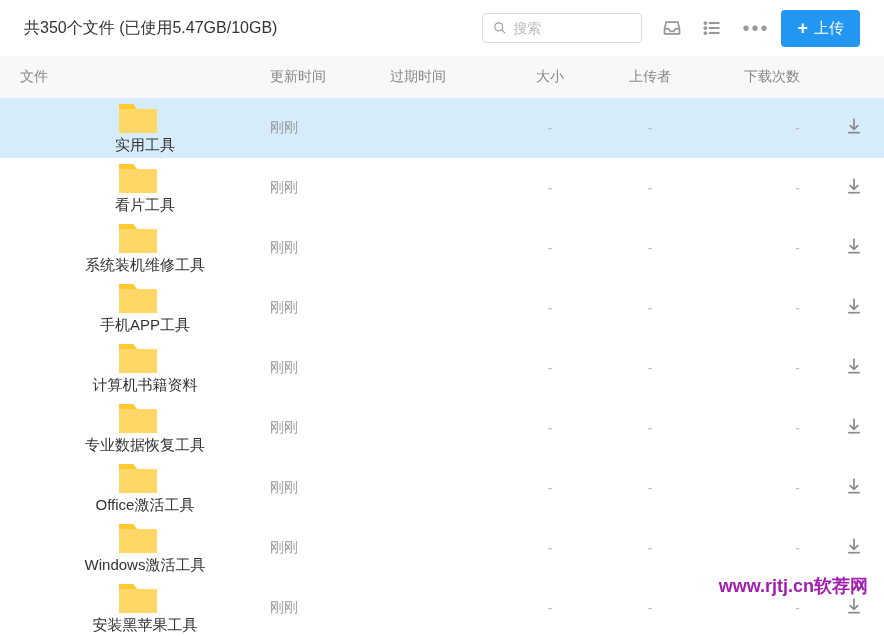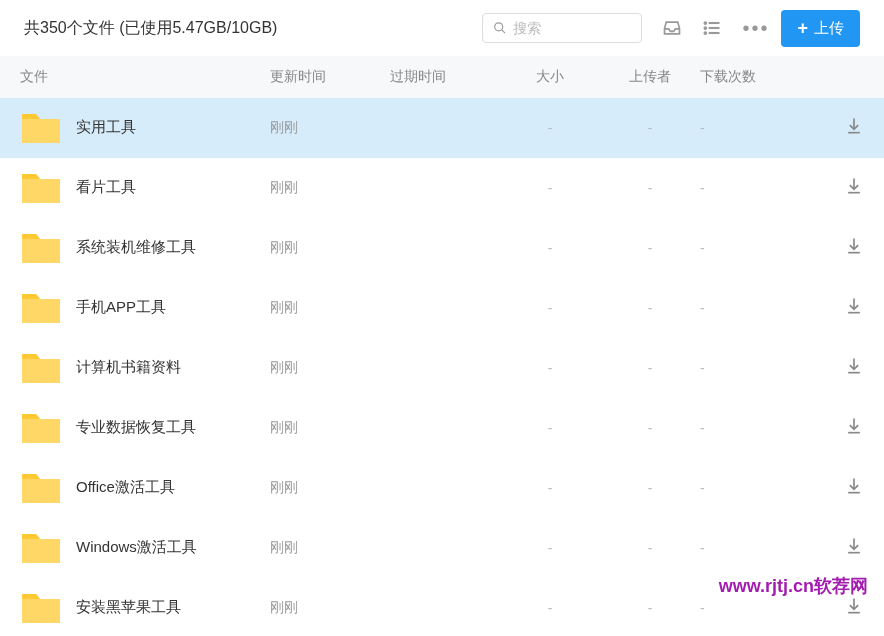--- a/index.html
+++ b/index.html
@@ -74,40 +74,40 @@
       background: #f7f8fa;
       color: #888;
       font-size: 14px;
       height: 42px;
     }
     .col-file { width: 250px; }
     .col-update { width: 120px; }
     .col-expire { width: 110px; }
     .col-size { width: 100px; text-align: center; }
     .col-uploader { width: 100px; text-align: center; }
-    .col-downloads { width: 100px; text-align: left; }
+    .col-downloads { width: 100px; text-align: right; }
     .col-action { flex: 1; text-align: right; }
     .file-list { }
     .file-row {
       display: flex;
       align-items: center;
       padding: 0 20px;
       height: 60px;
       border-bottom: 1px solid transparent;
     }
     .file-row.selected { background: #d6ecfb; }
     .folder-icon {
       width: 42px;
       height: 36px;
       margin-right: 14px;
       position: relative;
     }
     .folder-icon svg { width: 42px; height: 36px; }
     .file-name { color: #333; font-size: 15px; }
-    .col-file-cell { width: 250px; display: flex; align-items: center; }
+    .col-file-cell { width: 250px; display: flex; align-items: center; flex-direction: column; }
     .muted { color: #999; }
     .dash { color: #bbb; }
     .dl-btn {
       color: #888;
       cursor: pointer;
     }
     .dl-btn svg { width: 20px; height: 20px; }
     .watermark {
       position: absolute;
       right: 16px;

